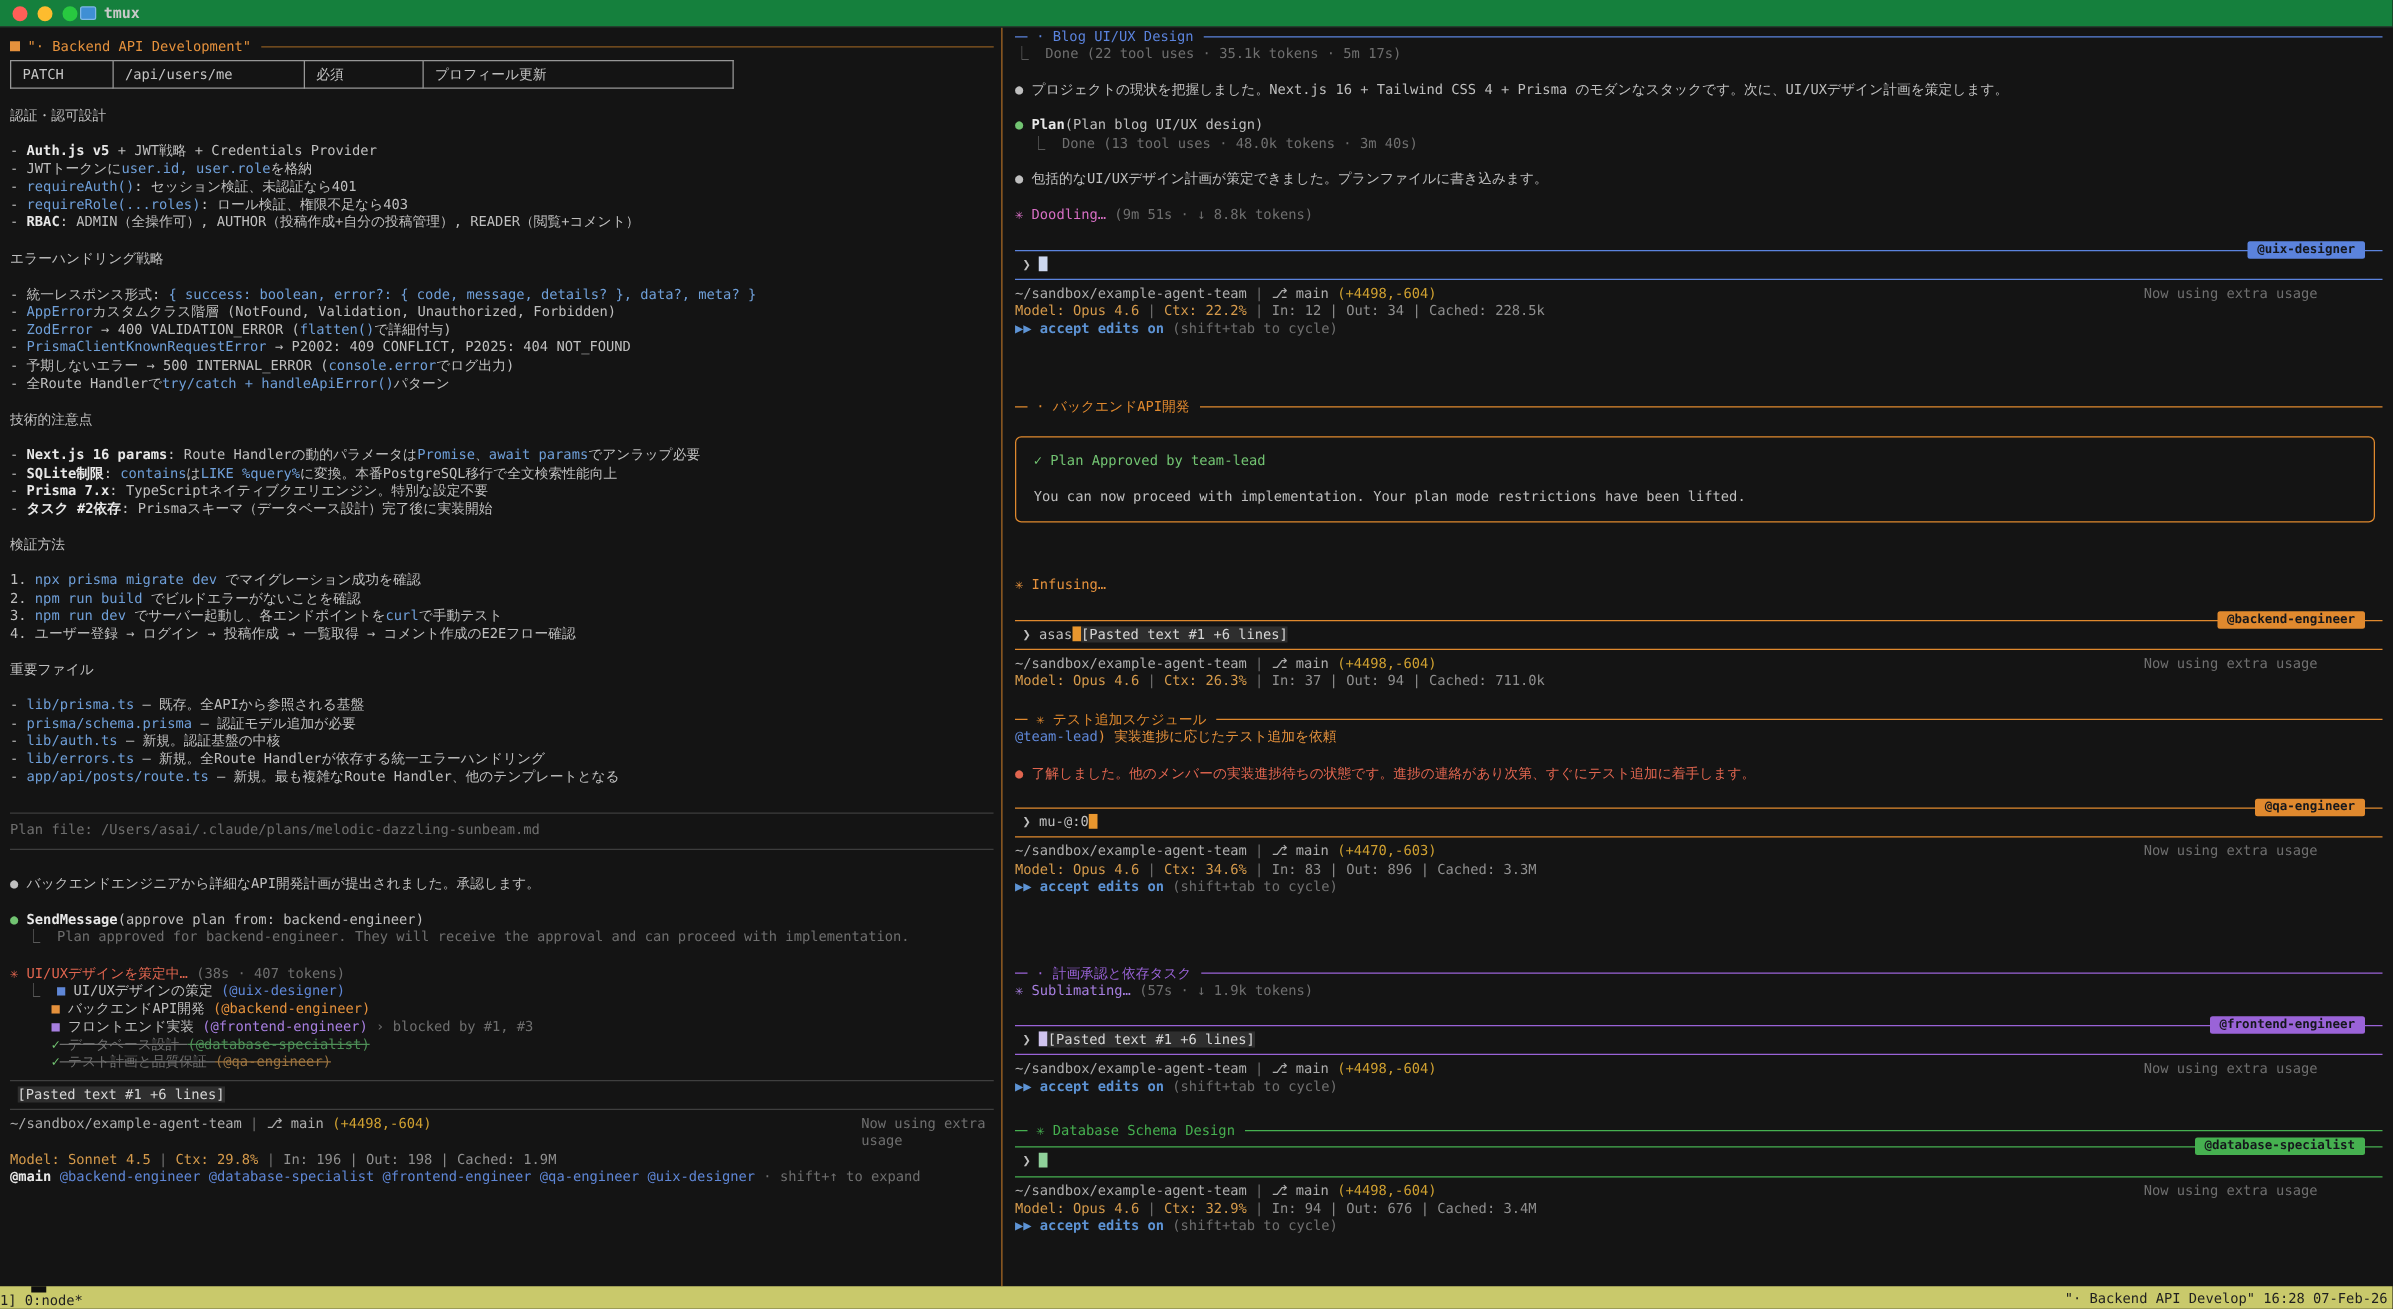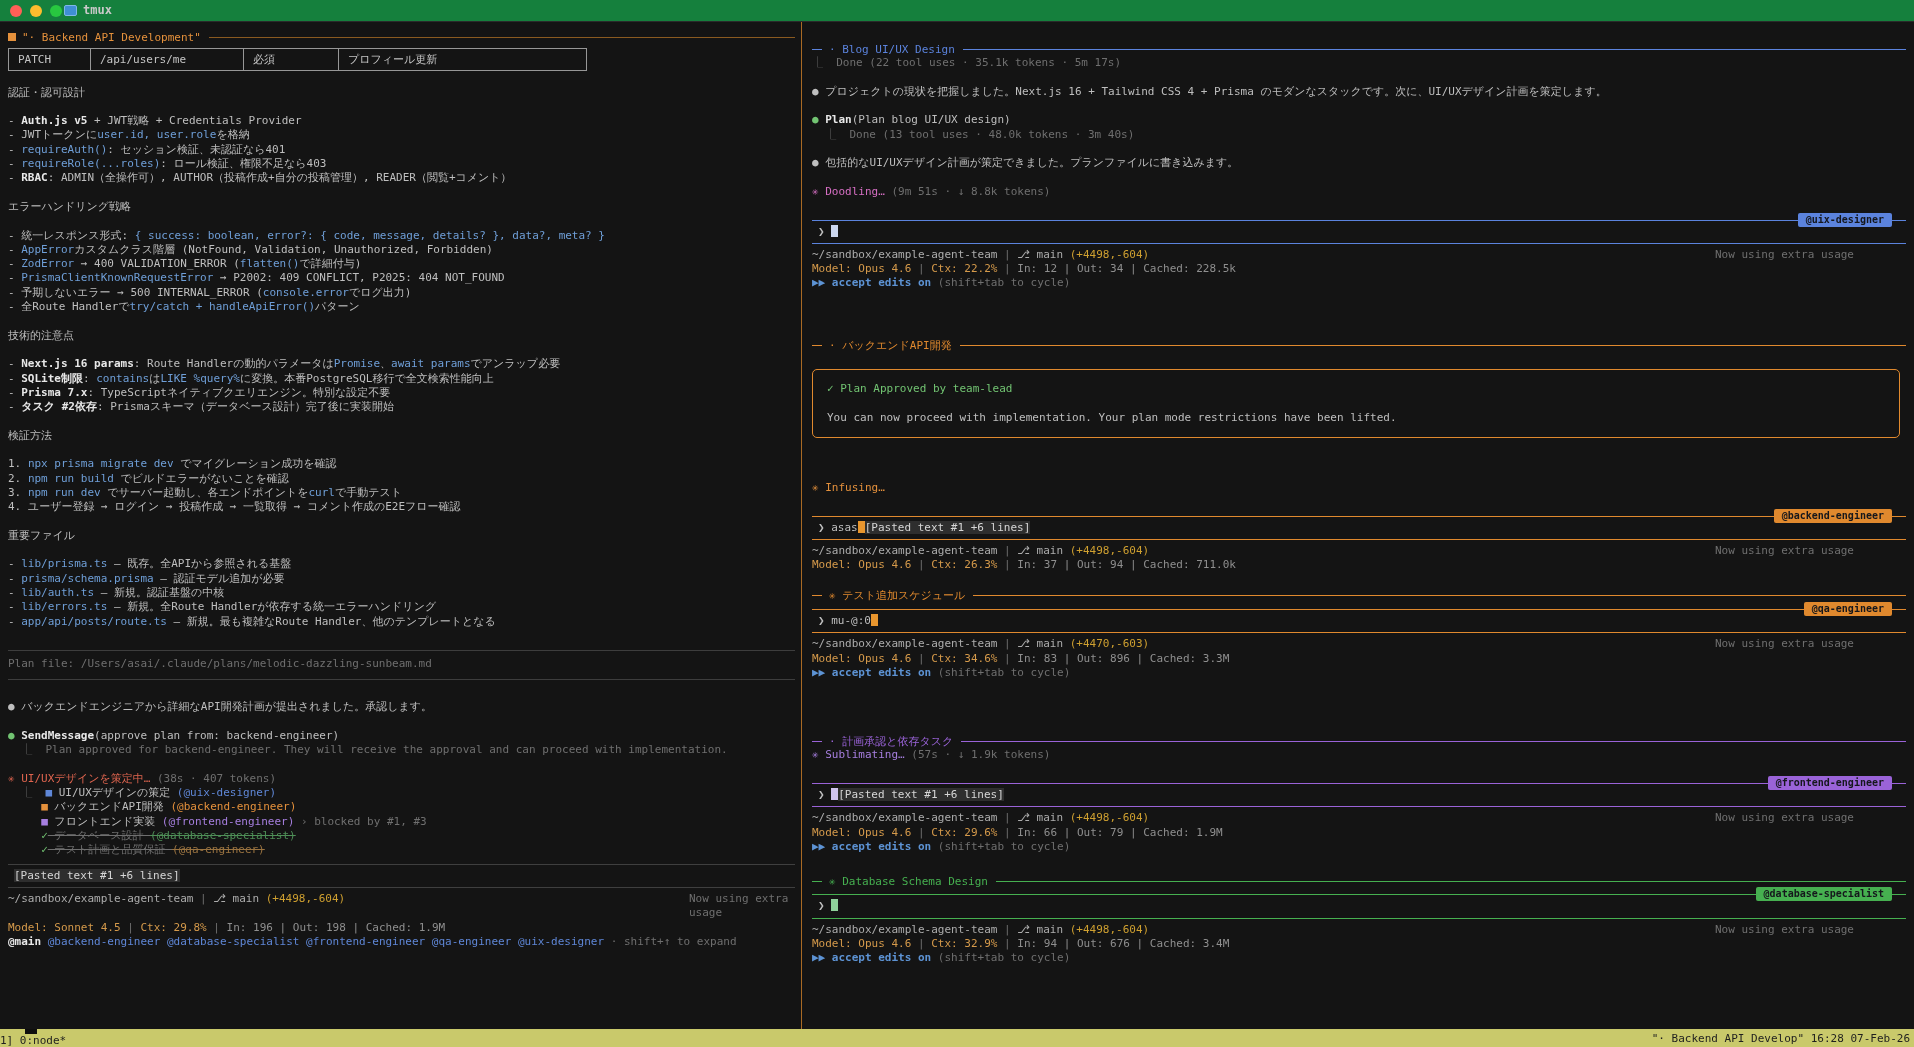--- a/index.html
+++ b/index.html
@@ -14,21 +14,21 @@
   .light.r { background:#ff5f57; } .light.y { background:#febc2e; } .light.g { background:#28c840; }
   .tb-title { position:absolute; left:64px; top:3px; display:flex; align-items:center; gap:6px;
               color:#c9c9c9; font-size:12px; font-weight:bold; }
   .tmux-ico { display:inline-block; width:13px; height:11px; background:#3f8fd4;
               border:1px solid #7fb7e8; border-radius:2px; }
 
   
   .term { position:absolute; top:22px; left:0; right:0; bottom:18px; background:#141414; overflow:hidden; }
   .vdivider { position:absolute; left:801px; top:0; bottom:0; width:1px; background:#a96a24; }
   .pane-left  { position:absolute; left:0; top:0; width:801px; height:100%; padding:8px 6px 0 8px; overflow:hidden; }
-  .pane-right { position:absolute; left:802px; right:0; top:0; height:100%; padding:20px 8px 0 10px; overflow:hidden; }
+  .pane-right { position:absolute; left:802px; right:0; top:0; height:100%; padding:0 8px 0 10px; overflow:hidden; }
 
   .tl { height:14.3px; line-height:14.3px; font-size:11px; white-space:pre; overflow:hidden; color:#bfbfbf; }
   .tl.hrl::before { content:""; display:block; height:7px; border-bottom:1px solid #3d3d3d; }
 
   
   .fg  { color:#bfbfbf; } .fg2 { color:#adadad; }
   .dim { color:#6f6f6f; } .dim2{ color:#8f8f8f; }
   .w   { color:#e8e8e8; font-weight:bold; }
   .o   { color:#e5913c; } .o2 { color:#d59a4b; }
   .ro  { color:#e0654f; }
@@ -276,20 +276,26 @@
           <div class="tl"><span class="o2">Model: Opus 4.6</span><span class="dim"> | </span><span class="o2">Ctx: 26.3%</span><span class="dim"> | </span><span class="dim2">In: 37 | Out: 94 | Cached: 711.0k</span></div>
         </div>
     </section>
 
     <section class="agent ag-qa">
       <div class="sec-title">
         <span class="dash"></span>
           <span class="ttl">✳ テスト追加スケジュール</span>
           <span class="fill"></span>
       </div>
+      <div>
+          <div class="tl"><span class="bb">@team-lead</span><span class="o">) 実装進捗に応じたテスト追加を依頼</span></div>
+          <div class="tl"></div>
+          <div class="tl"><span class="ro">● </span><span class="ro">了解しました。他のメンバーの実装進捗待ちの状態です。進捗の連絡があり次第、すぐにテスト追加に着手します。</span></div>
+          <div class="tl"></div>
+        </div>
       <div class="inputbox">
         <span class="badge">@qa-engineer</span>
         <div class="tl"><div class="tl"><span class="fg">❯ </span><span class="fg">mu-@:0</span><span class="cur cO"></span></div></div>
       </div>
       <div class="statusrow">
         <div>
             <div class="tl"><span class="fg2">~/sandbox/example-agent-team</span><span class="dim"> | </span><span class="fg2">⎇ main </span><span class="y">(+4470,-603)</span></div>
           </div>
         <span class="extra dim">Now using extra usage</span>
       </div>
@@ -314,23 +320,20 @@
       <div class="inputbox">
         <span class="badge">@frontend-engineer</span>
         <div class="tl"><div class="tl"><span class="fg">❯ </span><span class="cur cP"></span><span class="chip">[Pasted text #1 +6 lines]</span></div></div>
       </div>
       <div class="statusrow">
         <div>
             <div class="tl"><span class="fg2">~/sandbox/example-agent-team</span><span class="dim"> | </span><span class="fg2">⎇ main </span><span class="y">(+4498,-604)</span></div>
           </div>
         <span class="extra dim">Now using extra usage</span>
       </div>
-      <div>
-          <div class="tl"><span class="o2">Model: Opus 4.6</span><span class="dim"> | </span><span class="o2">Ctx: 29.6%</span><span class="dim"> | </span><span class="dim2">In: 66 | Out: 79 | Cached: 1.9M</span></div>
-        </div>
       <div>
           <div class="tl"><span class="ab">▶▶ accept edits on</span><span class="dim"> (shift+tab to cycle)</span></div>
         </div>
     </section>
 
     <section class="agent ag-db">
       <div class="sec-title">
         <span class="dash"></span>
           <span class="ttl">✳ Database Schema Design</span>
           <span class="fill"></span>

